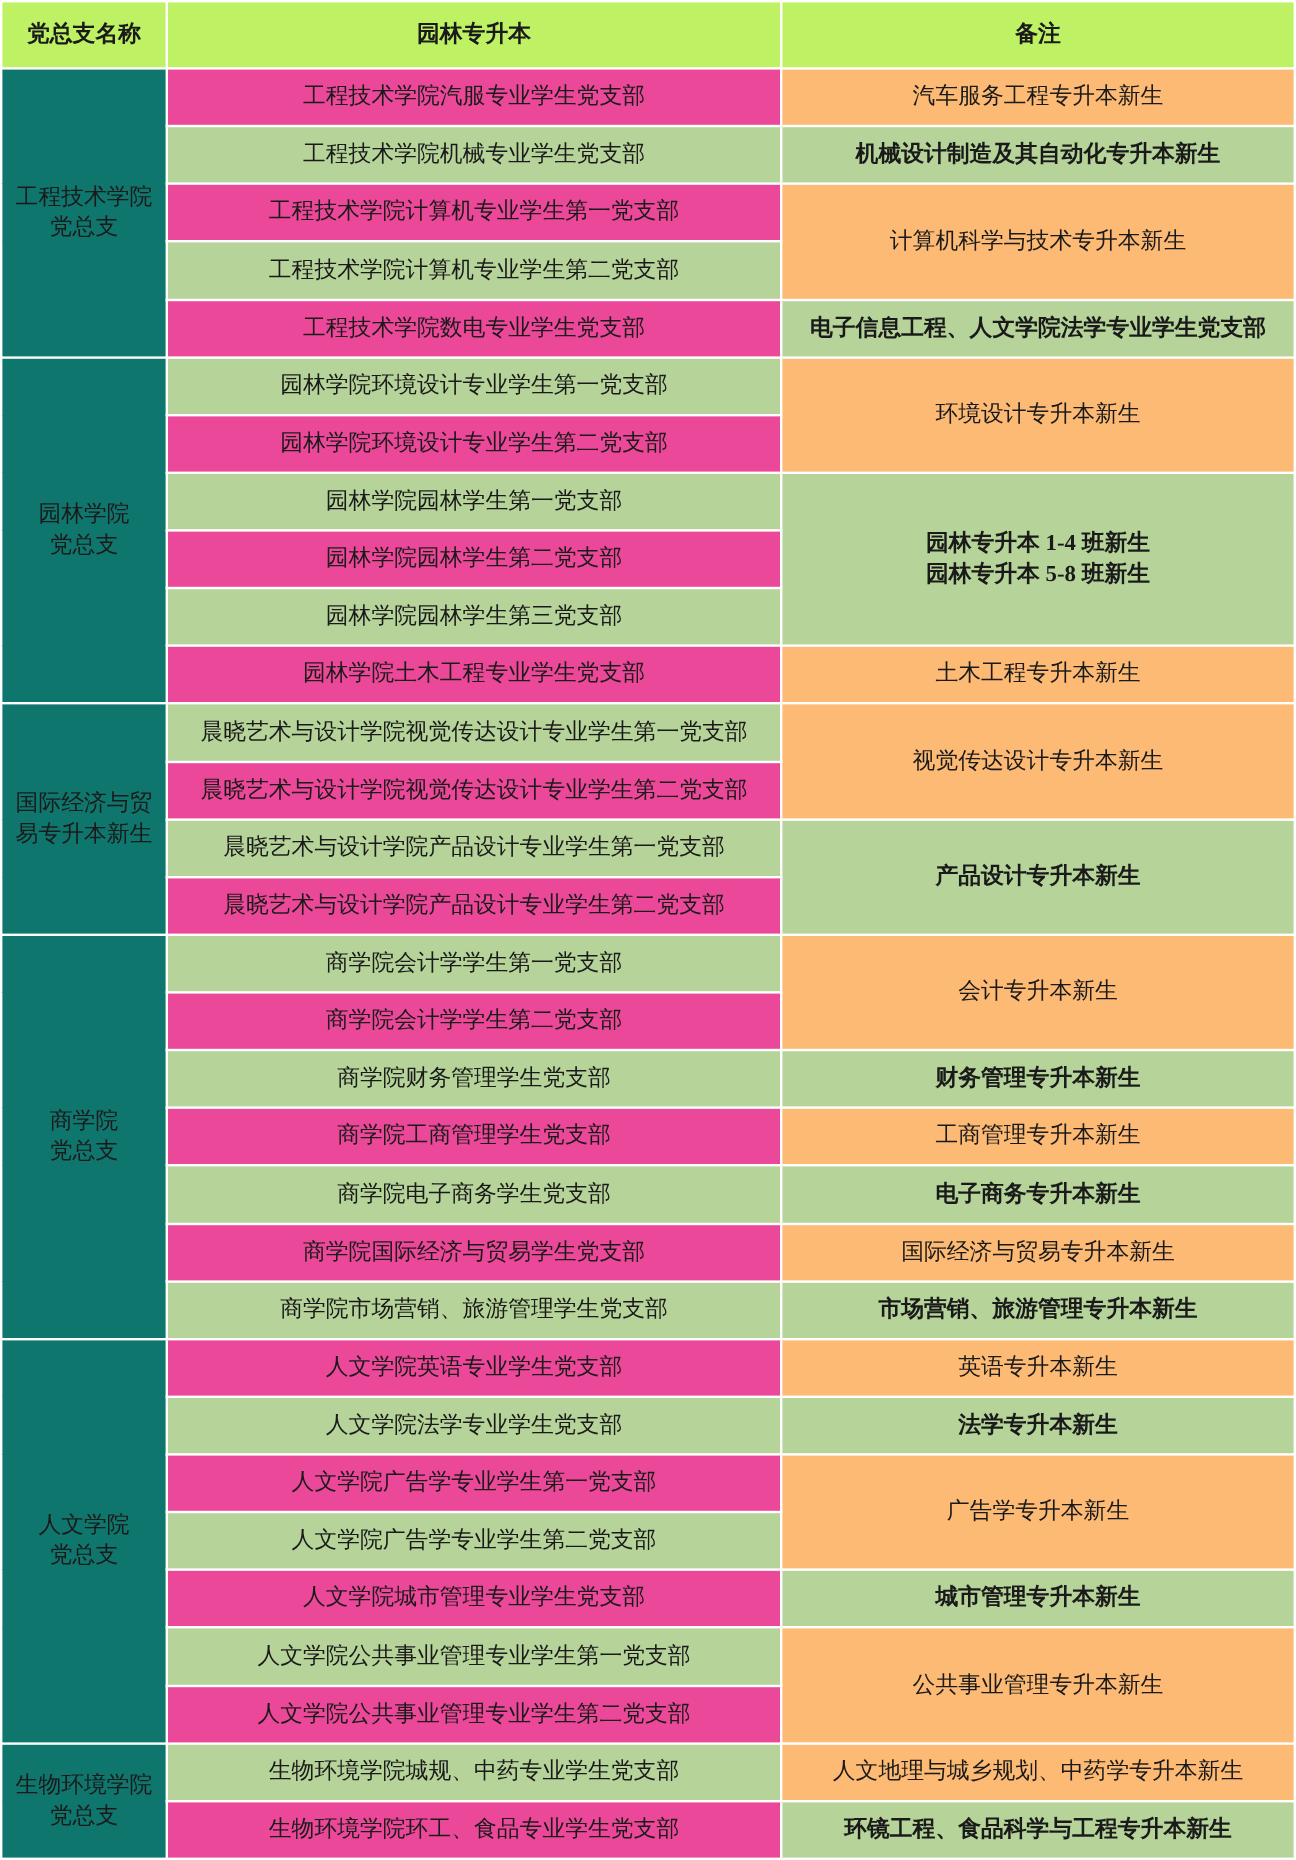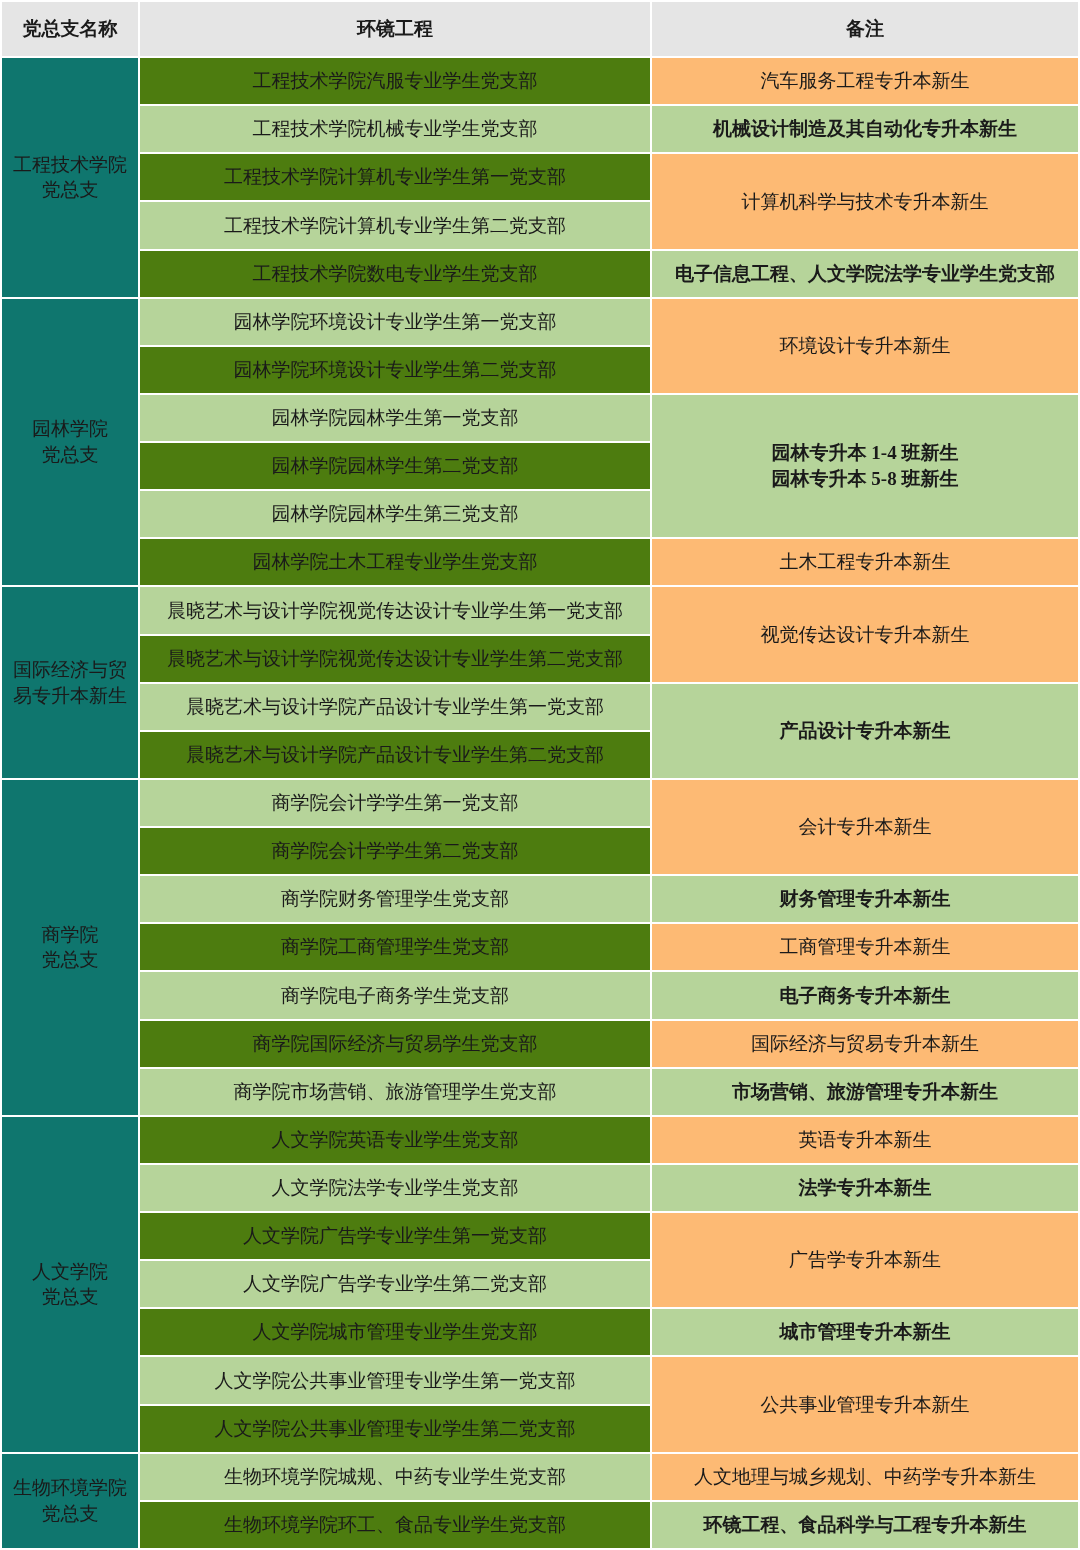--- a/index.html
+++ b/index.html
@@ -26,33 +26,33 @@
     color: #1a1a1a;
     padding: 4px 6px;
     line-height: 1.35;
     word-break: break-all;
   }
   .col-a { width: 138px; }
   .col-b { width: 512px; }
   .col-c { width: 428px; }
 
   thead th {
-    background: #e5e5e5;
+    background: #bef264;
     color: #000000;
     font-weight: bold;
     font-size: 21px;
     height: 46px;
     border: 2px solid #ffffff;
   }
   td.group {
     background: #0f766e;
     font-size: 19px;
   }
   td.light {
-    background: #4d7c0f;
+    background: #ec4899;
     margin-left: 44px;
   }
   td.mid {
     background: #b6d49a;
     margin-top: 16px;
   }
   td.note-light {
     background: #fdba74;
   }
   td.note-mid {
@@ -68,21 +68,21 @@
 
 <table class="party-table">
   <colgroup>
     <col class="col-a">
       <col class="col-b">
       <col class="col-c">
   </colgroup>
   <thead>
     <tr>
       <th>党总支名称</th>
-      <th>环镜工程</th>
+      <th>园林专升本</th>
       <th>备注</th>
     </tr>
   </thead>
   <tbody id="table-body">
       <tr>
         <td class="group two-line" rowspan="5">工程技术学院
 党总支</td>
         <td class="light">工程技术学院汽服专业学生党支部</td>
         <td class="note-light two-line" rowspan="1">汽车服务工程专升本新生</td>
       </tr>

